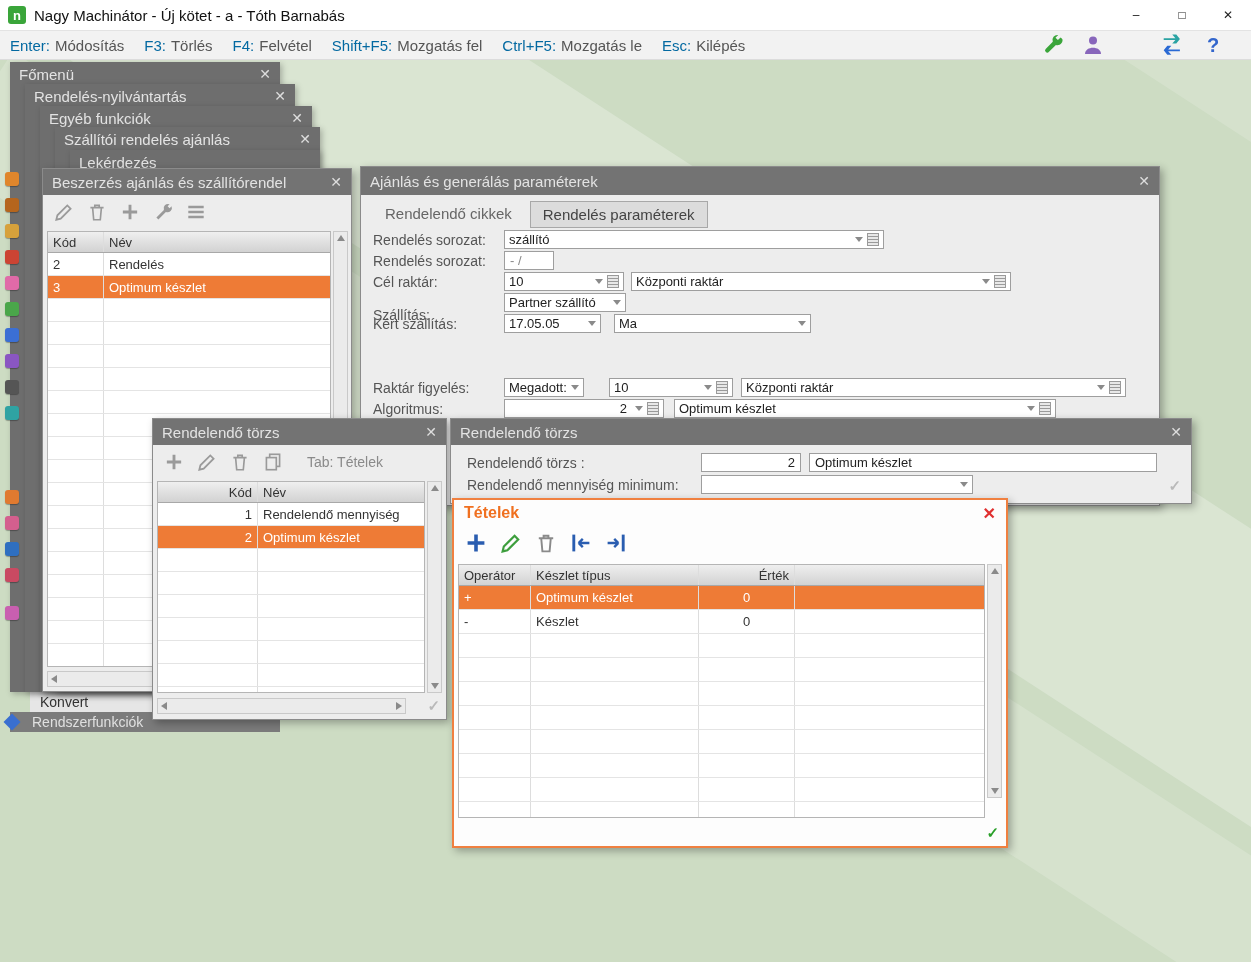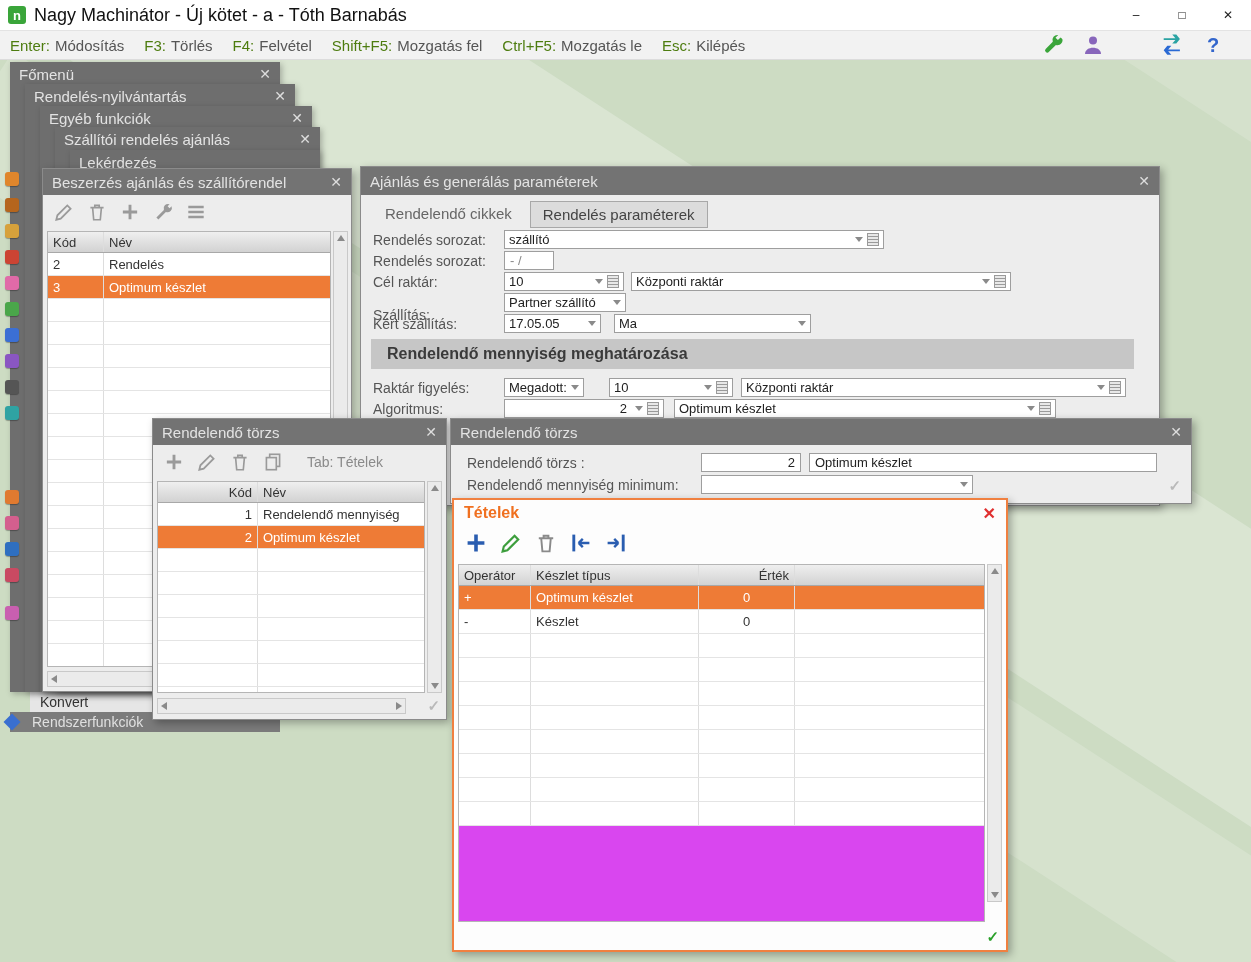--- a/index.html
+++ b/index.html
@@ -8,28 +8,28 @@
   
   .bg-stripe{position:absolute;background:rgba(255,255,255,.26);transform:rotate(33deg);pointer-events:none}
   #stripe1{width:2200px;height:250px;left:-300px;top:260px}
   #stripe2{width:2200px;height:130px;left:-200px;top:640px;background:rgba(255,255,255,.18)}
   #stripe3{width:1400px;height:600px;left:760px;top:-380px;background:rgba(255,255,255,.16)}
   
   #titlebar{position:absolute;left:0;top:0;width:1251px;height:30px;background:#ffffff;
             display:flex;align-items:center;border-bottom:1px solid #e3e3e3;z-index:50}
   #app-icon{width:18px;height:18px;margin:0 8px 0 8px;background:#3aa53a;border-radius:3px;
             color:#fff;font-weight:bold;font-size:13px;display:flex;align-items:center;justify-content:center}
-  #title-text{font-size:18px;color:#111}
+  #title-text{font-size:15px;color:#111}
   #win-controls{margin-left:auto;display:flex;height:30px}
   .wc{width:46px;height:30px;display:flex;align-items:center;justify-content:center;font-size:12px;color:#222;cursor:default}
   
   #hotkeys{position:absolute;left:0;top:31px;width:1251px;height:29px;background:#f2f2f2;
            border-bottom:1px solid #dcdcdc;display:flex;align-items:center;padding-left:10px;box-sizing:border-box;z-index:50}
   .hk{display:flex;align-items:center;margin-right:20px;font-size:15px;white-space:nowrap}
-  .hk .k{color:#4d7c0f;margin-right:5px}
+  .hk .k{color:#0369a1;margin-right:5px}
   .hk .l{color:#555}
   #top-icons{margin-left:auto;display:flex;align-items:center;gap:16px;padding-right:26px}
   #top-icons .tic{width:24px;height:24px;display:flex;align-items:center;justify-content:center;cursor:pointer}
   #grid-icon{display:grid;grid-template-columns:10px 10px;grid-template-rows:10px 10px;gap:2px}
   #grid-icon span{display:block}
   #question-icon{font-size:20px;font-weight:bold;color:#3366cc}
   
   .win{position:absolute;background:#ededed;border:1px solid #8b8b8b;box-sizing:border-box;
        box-shadow:3px 3px 8px rgba(0,0,0,.30)}
   .tbar{height:26px;background:#737373;color:#e3e3e3;display:flex;align-items:center;
@@ -110,21 +110,21 @@
   #w-torzslist .c-kod{width:100px;flex:none;justify-content:flex-end}
   #w-torzslist .c-nev{flex:1;border-right:none}
   #w-torzslist .vscroll{right:4px;top:62px;bottom:26px}
   #w-torzslist .hscroll{left:4px;right:40px;bottom:5px}
   #w-torzslist .corner-chk{position:absolute;right:6px;bottom:4px}
   .tabinfo{font-size:14px;color:#8a8a8a;margin-left:12px}
   
   #w-torzsdetail{left:450px;top:418px;width:742px;height:86px;z-index:14}
   #w-torzsdetail .corner-chk{position:absolute;right:10px;bottom:8px}
   
-  #w-tetelek{left:452px;top:498px;width:556px;height:454px;z-index:20;background:#fdfdfd;
+  #w-tetelek{left:452px;top:498px;width:556px;height:350px;z-index:20;background:#fdfdfd;
              border:2px solid #f08040}
   #w-tetelek .thdr{height:26px;display:flex;align-items:center;padding:0 10px;
                    font-size:16px;font-weight:bold;color:#f07020}
   #w-tetelek .thdr .x{margin-left:auto;color:#e03030;font-weight:bold;font-size:16px;cursor:pointer}
   #w-tetelek .tools .ico{width:24px;height:24px}
   #w-tetelek .tbl{left:4px;right:21px;top:64px;bottom:28px}
   #w-tetelek .trow{height:23px}
   #w-tetelek .c-operator{width:72px;flex:none}
   #w-tetelek .c-tipus{width:168px;flex:none}
   #w-tetelek .c-ertek{width:96px;flex:none;justify-content:center}
@@ -297,21 +297,20 @@
   <div class="flabel" style="left:12px;top:149px">Kért szállítás:</div>
   <div class="combo" style="left:143px;top:147px;width:97px">
     <span class="ctext">17.05.05</span>
     <span class="darr"></span>
   </div>
   <div class="combo" style="left:253px;top:147px;width:197px">
     <span class="ctext">Ma</span>
     <span class="darr"></span>
   </div>
 
-  <div class="sechdr">Rendelendő mennyiség meghatározása</div>
 
   <div class="flabel" style="left:12px;top:213px">Raktár figyelés:</div>
   <div class="combo" style="left:143px;top:211px;width:80px">
     <span class="ctext">Megadott:</span>
     <span class="darr"></span>
   </div>
   <div class="combo" style="left:248px;top:211px;width:124px">
     <span class="ctext">10</span>
     <span class="darr"></span>
     <span class="lk"></span>

